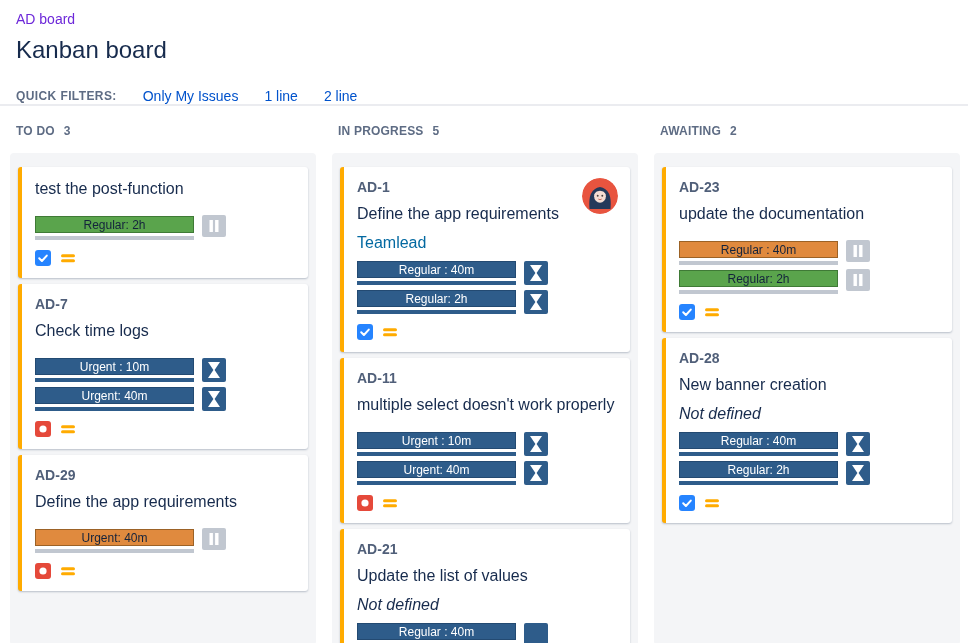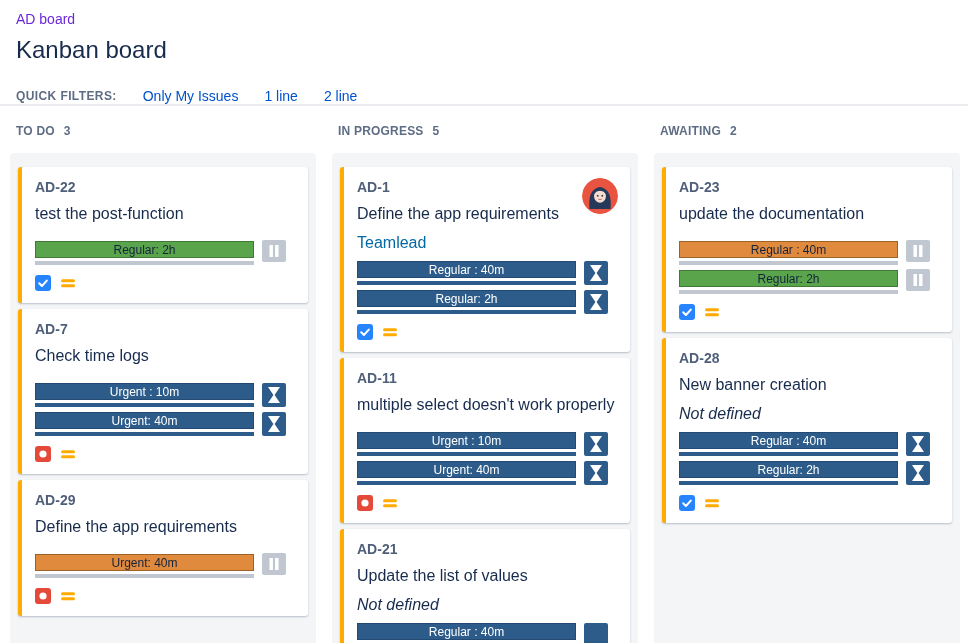--- a/index.html
+++ b/index.html
@@ -28,21 +28,21 @@
   
   .card { position:relative; background:#ffffff; border-radius:3px;
     border-left:4px solid #ffab00; padding:12px 12px 12px 13px; margin-bottom:6px;
     box-shadow:0 1px 2px rgba(9,30,66,.25); cursor:pointer; }
   .card-key { font-size:14px; font-weight:600; color:#505f79; margin-bottom:9px; }
   .card-summary { font-size:16px; line-height:1.25; margin-bottom:17px; }
   .card-link { font-size:16px; color:#0369a1; cursor:pointer; margin:-7px 0 9px 0; }
   .card-note { font-size:16px; color:#172b4d; margin:-7px 0 9px 0;font-style:italic; }
 
   .bar-row { display:flex; align-items:flex-start; margin-bottom:5px; }
-  .bar-wrap { width:219px; }
+  .bar-wrap { width:159px; }
   .bar { height:17px; display:flex; align-items:center; justify-content:center;
     font-size:12px; font-weight:400; }
   .bar-blue   { background:#2e5c8a; border:1px solid #234a72; color:#ffffff; }
   .bar-green  { background:#5aa44c; border:1px solid #3f7a36; color:#14233c; }
   .bar-orange { background:#e08a3e; border:1px solid #9c6226; color:#14233c; }
   .track { height:4px; margin-top:3px; }
   .track-blue { background:#2e5c8a; }
   .track-gray { background:#c1c7d0; }
 
   .timer-btn { width:24px; border-radius:2px; margin-left:8px;
@@ -73,21 +73,20 @@
 
 <div class="board">
   <div class="column">
     <div class="column-header">
       <span>TO DO</span>
       <span>3</span>
     </div>
     <div class="column-body">
   <div class="card">
 
-    <div class="card-key">AD-22</div>
     <div class="card-summary">test the post-function</div>
 
     <div>
   <div class="bar-row">
     <div class="bar-wrap">
       <div class="bar bar-green">
         <span>Regular: 2h</span>
       </div>
       <div class="track track-gray"></div>
     </div>

